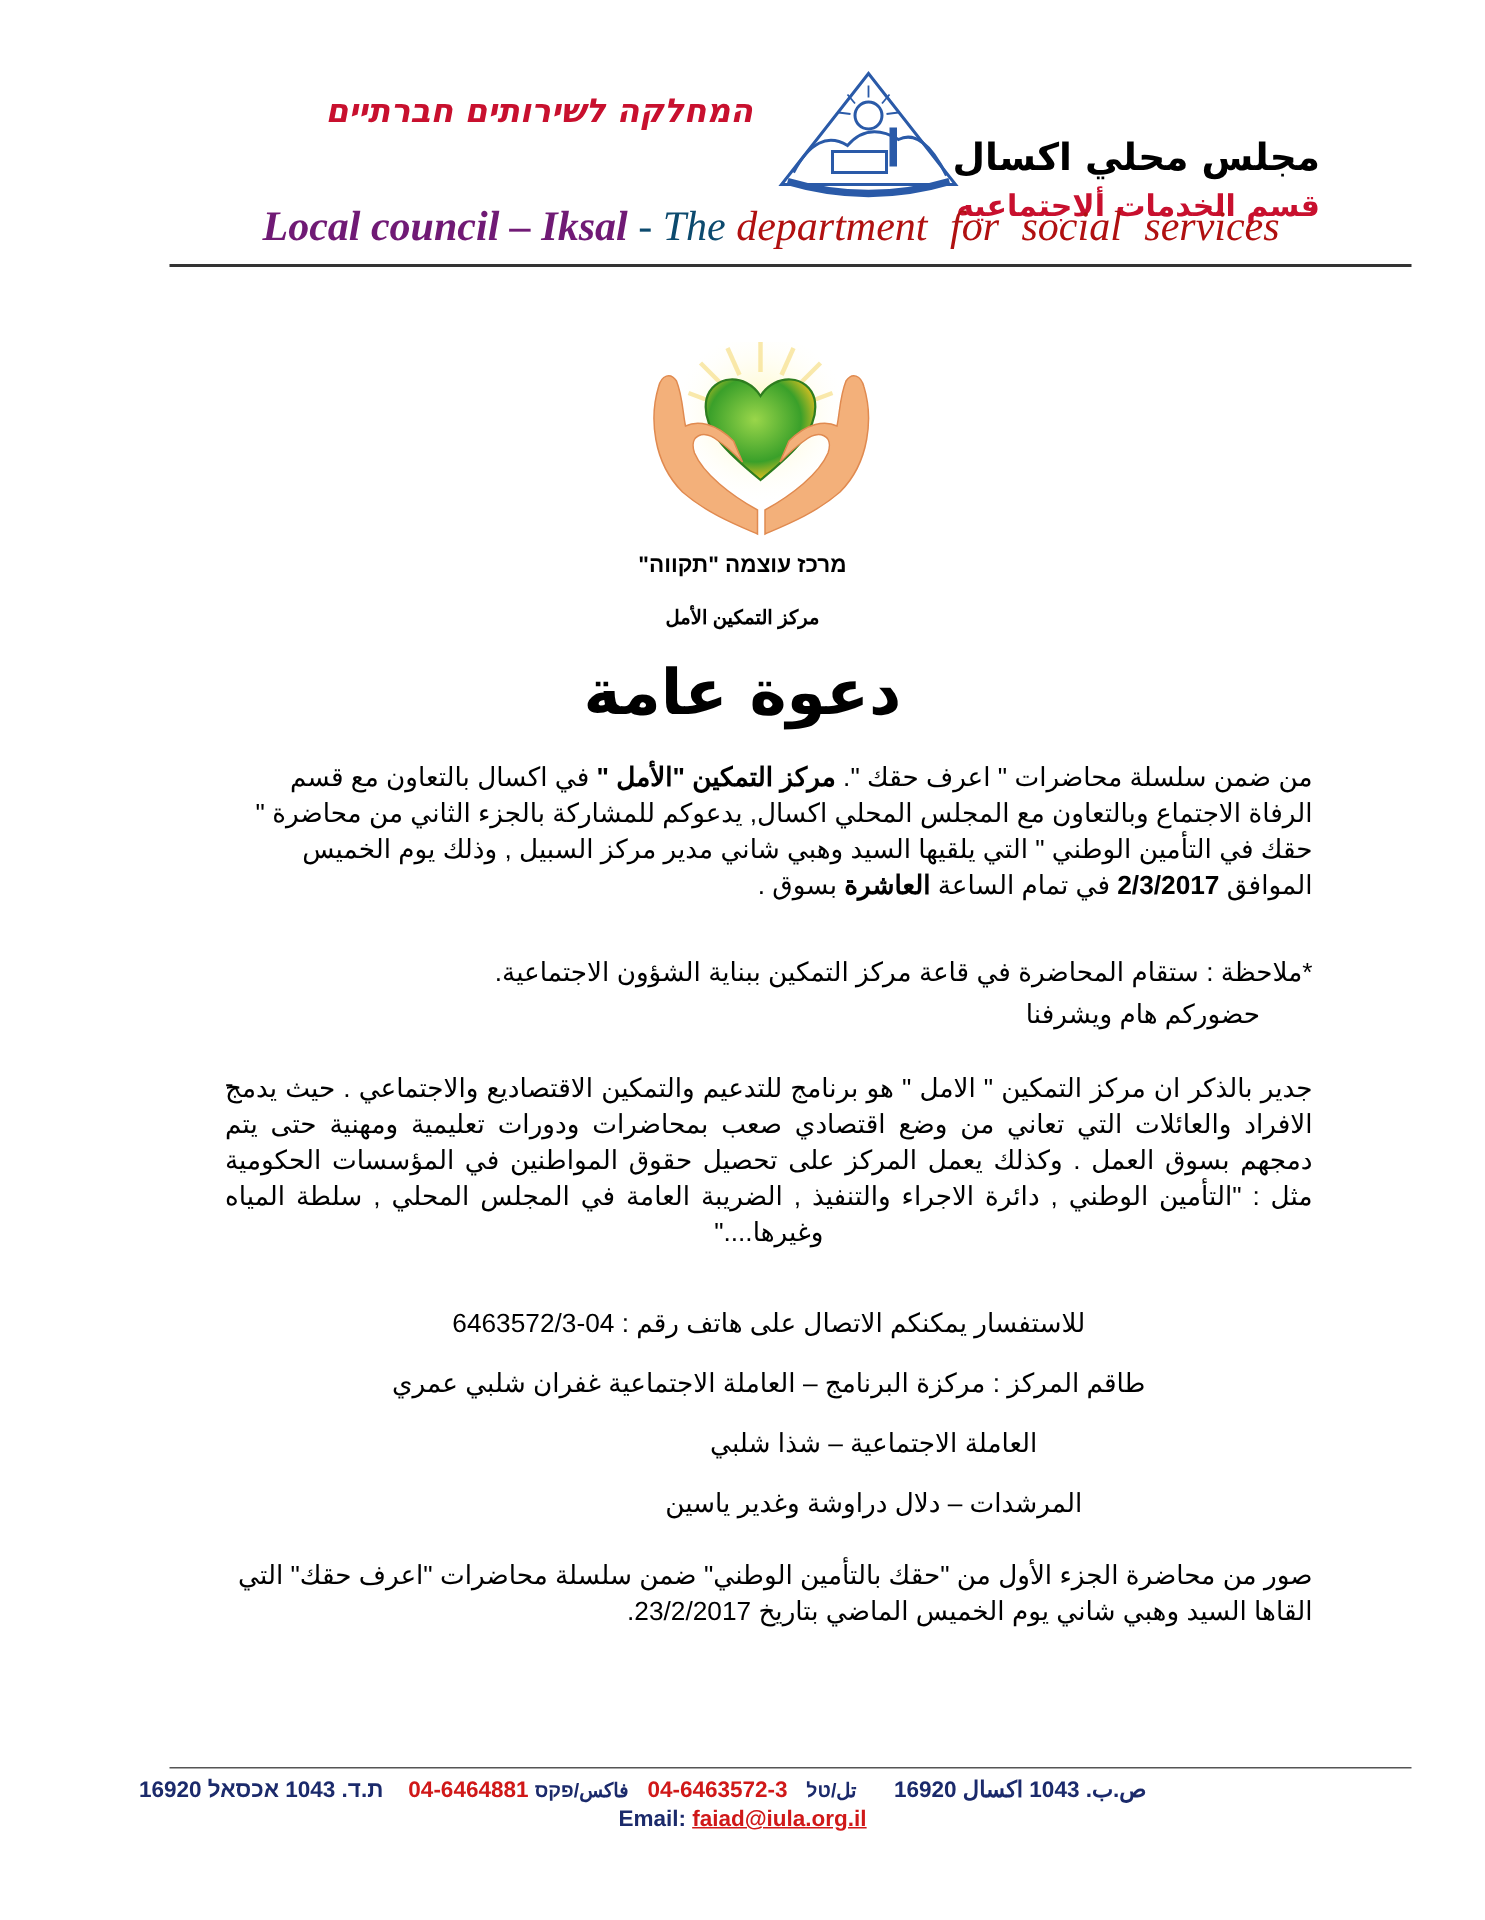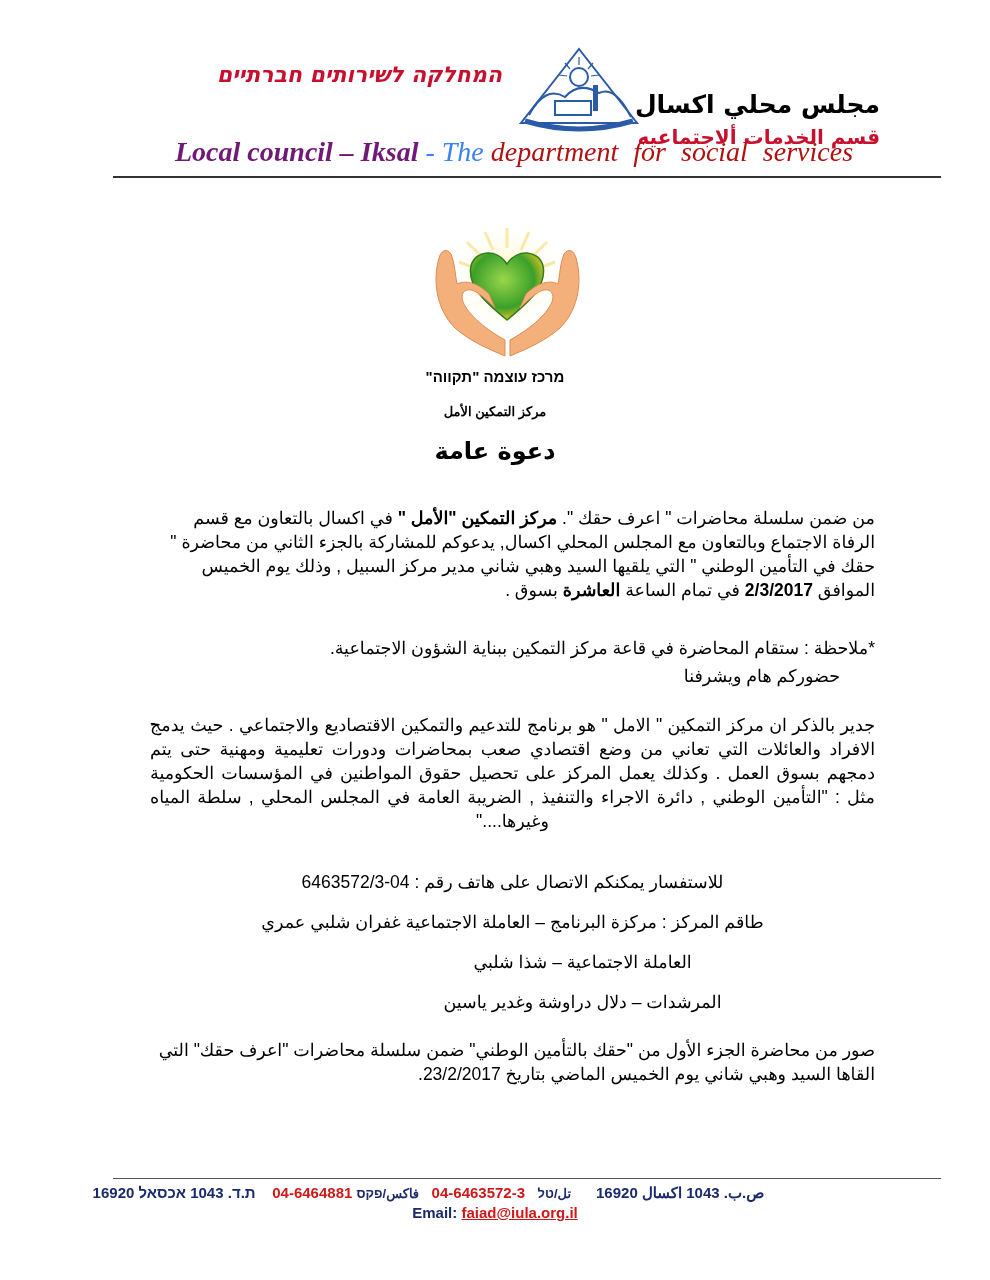--- a/index.html
+++ b/index.html
@@ -9,31 +9,31 @@
     .lh-he { position: absolute; right: 488px; top: 60px; text-align: right; direction: rtl; }
     .lh-he .t1 { font-family: "DejaVu Sans", sans-serif; font-weight: bold; font-style: italic; font-size: 25px; color: #000; line-height: 34px; letter-spacing: 0.5px; }
     .lh-he .t2 { font-family: "DejaVu Sans", sans-serif; font-weight: bold; font-style: italic; font-size: 22px; color: #c8102e; line-height: 30px; text-align: center; }
     .lh-ar { position: absolute; right: 110px; top: 60px; text-align: right; direction: rtl; margin-top: 28px; }
     .lh-ar .t1 { font-family: "DejaVu Sans", sans-serif; font-weight: bold; font-size: 25px; color: #000; line-height: 34px; }
     .lh-ar .t2 { font-family: "DejaVu Sans", sans-serif; font-weight: bold; font-size: 20px; color: #c8102e; line-height: 30px; }
     .emblem { position: absolute; left: 515px; top: 45px; width: 128px; height: 88px; }
 
     .lh-en { position: absolute; left: 175px; top: 136px; font-family: "Liberation Serif", serif; font-size: 28px; white-space: nowrap; letter-spacing: 0px; }
     .lh-en .blk { font-weight: bold; font-style: italic; color: #701a75; }
-    .lh-en .the { font-style: italic; color: #3b82f6; }
+    .lh-en .the { font-style: italic; color: #0c4a6e; }
     .lh-en .red { font-style: italic; color: #b01010; word-spacing: 8px; }
     .lh-rule { position: absolute; left: 113px; top: 176px; width: 828px; height: 2px; background: #333; }
 
     
     .logo { position: absolute; left: 425px; top: 228px; width: 165px; height: 132px; }
 
     .center { position: absolute; left: 0; width: 990px; text-align: center; direction: rtl; }
     .sub1 { top: 368px; font-weight: bold; font-size: 15px; }
     .sub2 { top: 404px; font-weight: bold; font-size: 13px; }
-    .title { top: 437px; font-family: "DejaVu Sans", sans-serif; font-weight: bold; font-size: 24px; }
+    .title { top: 437px; font-family: "DejaVu Sans", sans-serif; font-weight: bold; font-size: 42px; }
 
     .para { position: absolute; left: 150px; width: 725px; direction: rtl; text-align: right; font-family: "Liberation Sans", sans-serif; font-size: 17.5px; line-height: 24px; }
     .p1 { top: 506px; }
     .p1 b { font-weight: bold; }
     .note { top: 636px; }
     .attend { top: 664px; text-align: right; width: 690px; left: 150px; }
     .p2 { top: 713px; text-align: justify; text-align-last: center; }
     .line-c { position: absolute; left: 150px; width: 725px; direction: rtl; text-align: center; font-size: 17.5px; }
     .contact { top: 872px; }
     .staff1 { top: 912px; }

